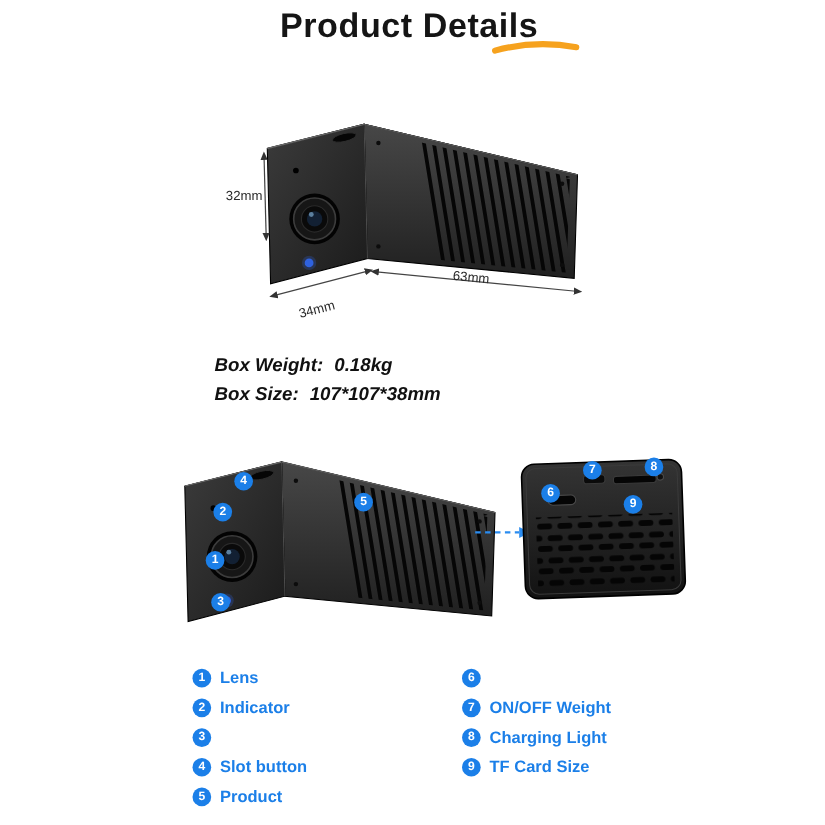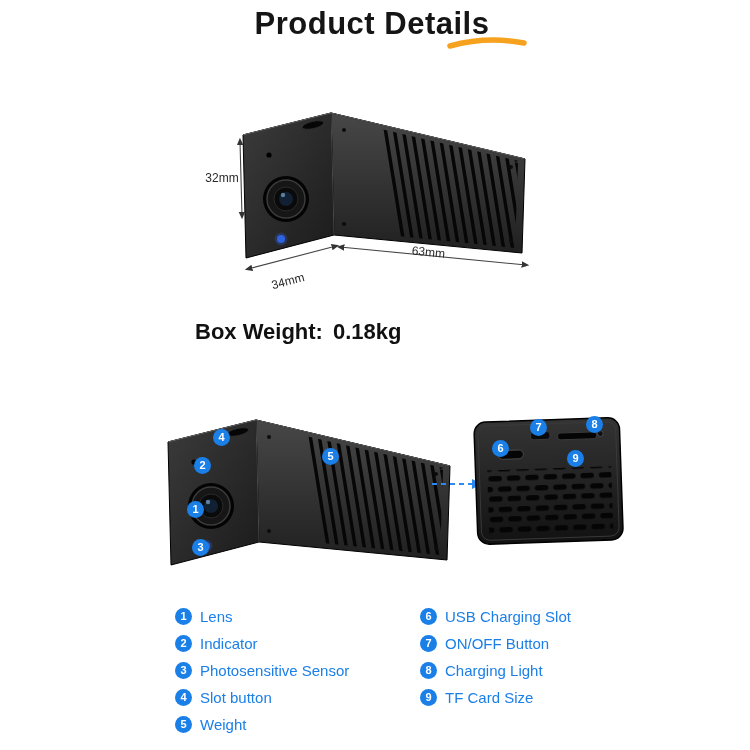--- a/index.html
+++ b/index.html
@@ -11,39 +11,39 @@
            font-size:31px; font-weight:bold; color:#151515; letter-spacing:.5px; }
   .swoosh { position:absolute; left:447px; top:34px; width:80px; height:16px; }
 
   .camera-svg { position:absolute; }
   .cam-top    { left:203px; top:83px;  width:340px; height:200px; }
   .cam-bottom { left:128px; top:390px; width:340px; height:200px; }
   .dims-svg   { position:absolute; left:203px; top:83px; width:340px; height:215px; }
   .dims-svg text { font-family:"Liberation Sans", sans-serif; font-size:12px; fill:#2a2a2a; }
 
   .box-info { position:absolute; left:195px; top:318px; }
-  .box-info p { font-size:22px; font-weight:bold; color:#111; line-height:27px; }
+  .box-info p { font-size:17px; font-weight:bold; color:#111; line-height:27px;font-style:italic; }
   .box-info .val { margin-left:10px; }
 
   .back-svg  { position:absolute; left:470px; top:410px; width:160px; height:140px; }
   .arrow-svg { position:absolute; left:430px; top:476px; width:54px; height:16px; }
 
   .callout { position:absolute; width:17px; height:17px; border-radius:50%;
              background:#1b7fe8; color:#fff; font-size:11px; font-weight:bold;
              text-align:center; line-height:17px; z-index:5; }
 
   .legend { position:absolute; top:607px; left:0; width:100%; height:143px; }
   .legend-col { position:absolute; top:0; }
   .legend-col.left  { left:175px; }
   .legend-col.right { left:420px; }
   .legend-item { display:flex; align-items:center; height:18px; margin-bottom:9px; }
   .badge { width:17px; height:17px; flex:0 0 17px; border-radius:50%;
            background:#1b7fe8; color:#fff; font-size:11px; font-weight:bold;
            text-align:center; line-height:17px; }
-  .legend-label { margin-left:8px; color:#1b7fe8; font-size:15px; font-weight:normal; white-space:nowrap; }
+  .legend-label { margin-left:8px; color:#1b7fe8; font-size:15px; font-weight:bold; white-space:nowrap; }
 </style>
 </head>
 <body>
 
 <div class="page">
 
   <h1 class="title">Product Details</h1>
   <svg class="swoosh" viewBox="0 0 80 16">
     <path d="M3,12 Q40,2 77,9" fill="none" stroke="#f6a21e" stroke-width="5.5" stroke-linecap="round"></path>
   </svg>
@@ -102,20 +102,21 @@
     <line x1="37" y1="58" x2="39" y2="133" stroke="#444" stroke-width="1.1" marker-start="url(#arrS)" marker-end="url(#arrS)"></line>
     <text x="19" y="99" text-anchor="middle">32mm</text>
     <line x1="45" y1="186" x2="133" y2="163" stroke="#444" stroke-width="1.1" marker-start="url(#arrS)" marker-end="url(#arrS)"></line>
     <text x="86" y="202" text-anchor="middle" transform="rotate(-14.5 86 202)">34mm</text>
     <line x1="137" y1="164" x2="323" y2="182" stroke="#444" stroke-width="1.1" marker-start="url(#arrS)" marker-end="url(#arrS)"></line>
     <text x="225" y="173" text-anchor="middle" transform="rotate(5.5 225 173)">63mm</text>
   </svg>
 
   <div class="box-info">
     <p><span>Box Weight:</span><span class="val">0.18kg</span></p>
+    <p><span>Box Size:</span><span class="val">107*107*38mm</span></p>
   </div>
 
   <svg class="camera-svg cam-bottom" viewBox="0 0 340 200">
     <defs>
       <linearGradient id="topG-b" x1="0" y1="0" x2="0" y2="1">
         <stop offset="0" stop-color="#242424"></stop>
           <stop offset="1" stop-color="#0d0d0d"></stop>
       </linearGradient>
       <linearGradient id="sideG-b" x1="0" y1="0" x2="0" y2="1">
         <stop offset="0" stop-color="#474747"></stop>
@@ -199,39 +200,37 @@
       <div class="legend-item">
         <span class="badge">1</span>
         <span class="legend-label">Lens</span>
       </div>
       <div class="legend-item">
         <span class="badge">2</span>
         <span class="legend-label">Indicator</span>
       </div>
       <div class="legend-item">
         <span class="badge">3</span>
-        <span class="legend-label">Photosensitive Sensor</span>
       </div>
       <div class="legend-item">
         <span class="badge">4</span>
         <span class="legend-label">Slot button</span>
       </div>
       <div class="legend-item">
         <span class="badge">5</span>
-        <span class="legend-label">Weight</span>
+        <span class="legend-label">Product</span>
       </div>
     </div>
     <div class="legend-col right">
       <div class="legend-item">
         <span class="badge">6</span>
-        <span class="legend-label">USB Charging Slot</span>
       </div>
       <div class="legend-item">
         <span class="badge">7</span>
-        <span class="legend-label">ON/OFF Button</span>
+        <span class="legend-label">ON/OFF Weight</span>
       </div>
       <div class="legend-item">
         <span class="badge">8</span>
         <span class="legend-label">Charging Light</span>
       </div>
       <div class="legend-item">
         <span class="badge">9</span>
         <span class="legend-label">TF Card Size</span>
       </div>
     </div>

